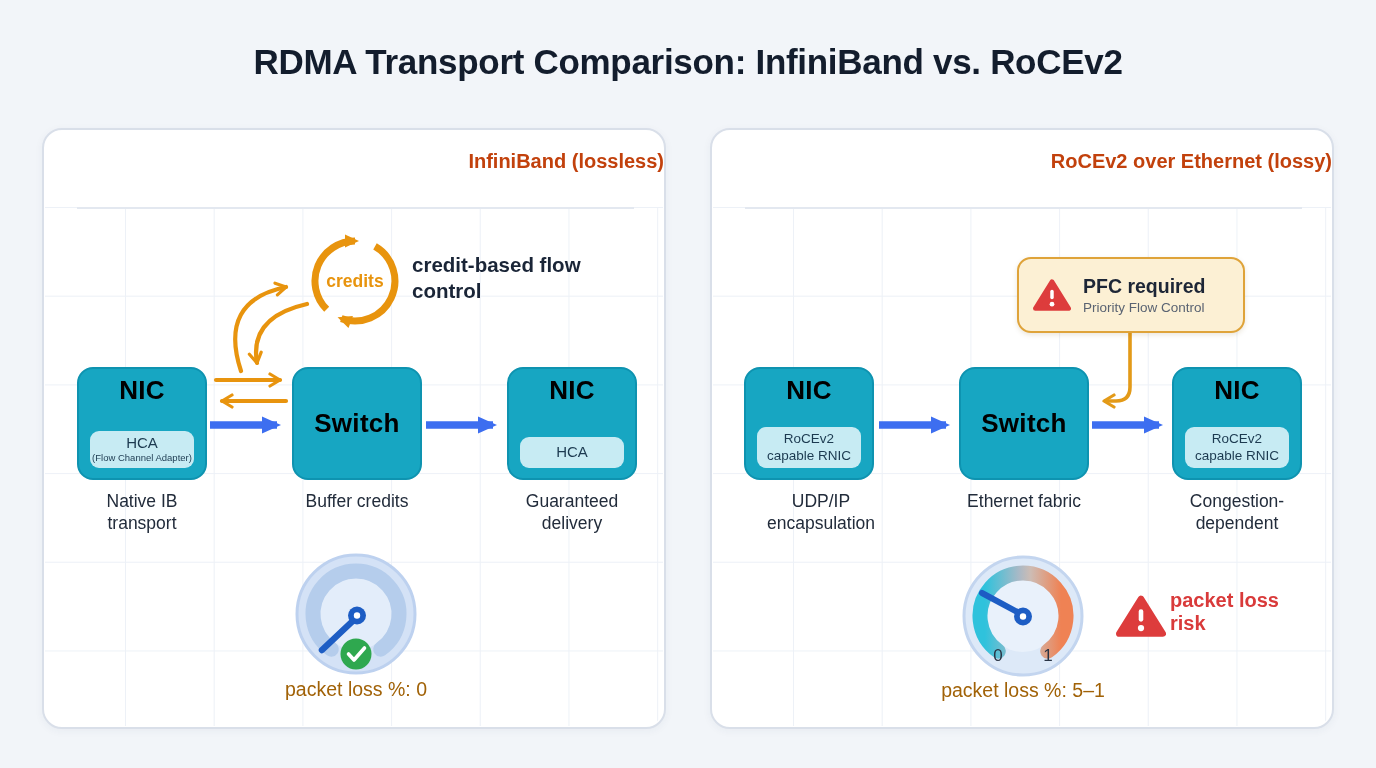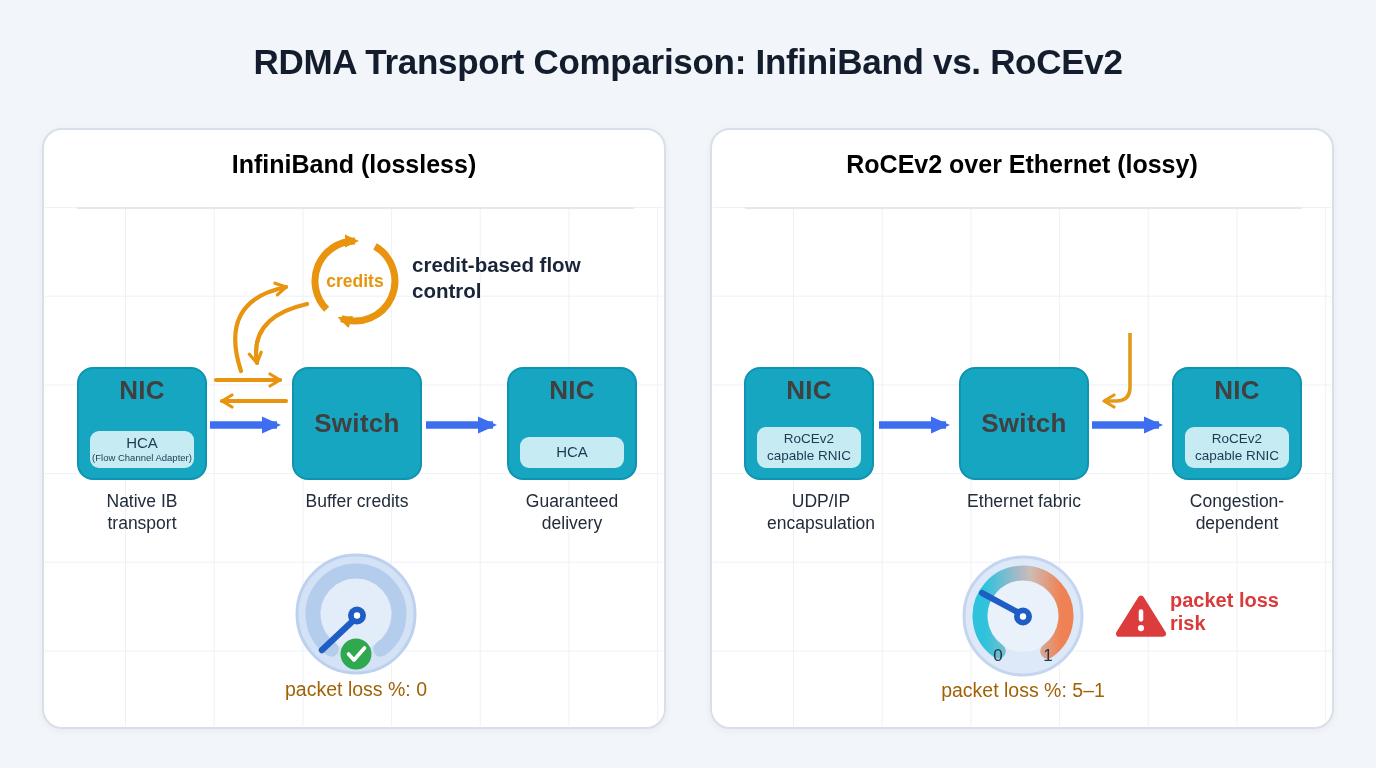--- a/index.html
+++ b/index.html
@@ -3,33 +3,33 @@
 <meta charset="utf-8">
 <style>
   html,body{margin:0;padding:0;}
   .page{position:relative;width:1376px;height:768px;background:#f2f5f9;overflow:hidden;
         font-family:"Liberation Sans",sans-serif;color:#16202f;}
   .main-title{position:absolute;top:42px;left:0;width:100%;text-align:center;margin:0;
         font-size:35px;font-weight:700;color:#131d2d;letter-spacing:-0.3px;}
   .panel{position:absolute;top:128px;width:624px;height:601px;background:#ffffff;
         border:2px solid #d9dfe9;border-radius:20px;box-sizing:border-box;
         box-shadow:0 2px 8px rgba(30,50,90,.05);}
-  .panel-title{position:absolute;top:20px;left:0;width:100%;text-align:center;
-        font-size:25px;font-weight:700;color:#000000;z-index:2;}
+  .panel-title{position:absolute;top:20px;left:0;width:100%;text-align:right;
+        font-size:20px;font-weight:700;color:#c2410c;z-index:2;}
   .grid{position:absolute;left:1px;right:1px;top:77px;bottom:1px;z-index:0;
         border-radius:0 0 18px 18px;
         background-image:linear-gradient(#edf1f7 1px,transparent 1px),
                          linear-gradient(90deg,#edf1f7 1px,transparent 1px);
         background-size:88.7px 88.7px;background-position:80px 0;}
   .divider{position:absolute;left:33px;right:30px;top:77px;height:2px;background:#e3e8f0;z-index:1;}
   .overlay{position:absolute;left:0;top:0;width:620px;height:597px;z-index:2;}
   .node{position:absolute;width:130px;height:113px;background:#17a6c2;border:2px solid #0e93b0;
         border-radius:16px;display:flex;flex-direction:column;align-items:center;
         box-sizing:border-box;z-index:3;}
-  .node-title{color:#404040;font-weight:700;font-size:26px;margin-top:6px;letter-spacing:.3px;}
+  .node-title{color:#000000;font-weight:700;font-size:26px;margin-top:6px;letter-spacing:.3px;}
   .node.switch{justify-content:center;}
   .node.switch .node-title{margin-top:0;}
   .subbox{background:#c7ebf3;border-radius:9px;margin:auto 0 10px;width:104px;text-align:center;
         color:#1c3a50;padding:4px 2px;box-sizing:border-box;}
   .subbox.small{padding:7px 2px;}
   .sub-main{font-size:15px;font-weight:500;line-height:1.12;}
   .subbox.rnic .sub-main{font-size:13.5px;line-height:1.22;padding:0 4px;}
   .sub-note{font-size:9.5px;line-height:1.15;margin-top:1px;}
   .caption{position:absolute;transform:translateX(-50%);text-align:center;font-size:17.5px;
         color:#222c3b;line-height:1.28;z-index:3;}
@@ -137,20 +137,31 @@
         </marker>
         <marker id="mbR" markerUnits="userSpaceOnUse" markerWidth="22" markerHeight="20" refX="16" refY="10" orient="auto">
           <path d="M1,1.5 L20,10 L1,18.5 Z" fill="#3d6ef0"></path>
         </marker>
       </defs>
       <path d="M 167 295 H 234" fill="none" stroke="#3d6ef0" stroke-width="7.5" marker-end="url(#mbR)"></path>
       <path d="M 380 295 H 447" fill="none" stroke="#3d6ef0" stroke-width="7.5" marker-end="url(#mbR)"></path>
       <path d="M 418 203 V 257 Q 418 271 404 271 H 392" fill="none" stroke="#e39a18" stroke-width="3.6" marker-end="url(#moR)"></path>
     </svg>
 
+    <div class="callout">
+      <svg width="38" height="34" viewBox="0 0 24 21">
+        <path d="M12 2.2 L22.5 19 H1.5 Z" fill="#dd3c3c" stroke="#dd3c3c" stroke-width="3" stroke-linejoin="round"></path>
+        <rect x="10.9" y="7.2" width="2.2" height="6" rx="1.1" fill="#ffffff"></rect>
+        <circle cx="12" cy="16.3" r="1.5" fill="#ffffff"></circle>
+      </svg>
+      <div>
+        <div class="callout-title">PFC required</div>
+        <div class="callout-sub">Priority Flow Control</div>
+      </div>
+    </div>
 
     <div class="node" style="left:32px;top:237px">
       <div class="node-title">NIC</div>
       <div class="subbox rnic">
         <div class="sub-main">RoCEv2 capable RNIC</div>
       </div>
     </div>
     <div class="node switch" style="left:247px;top:237px">
       <div class="node-title">Switch</div>
     </div>

